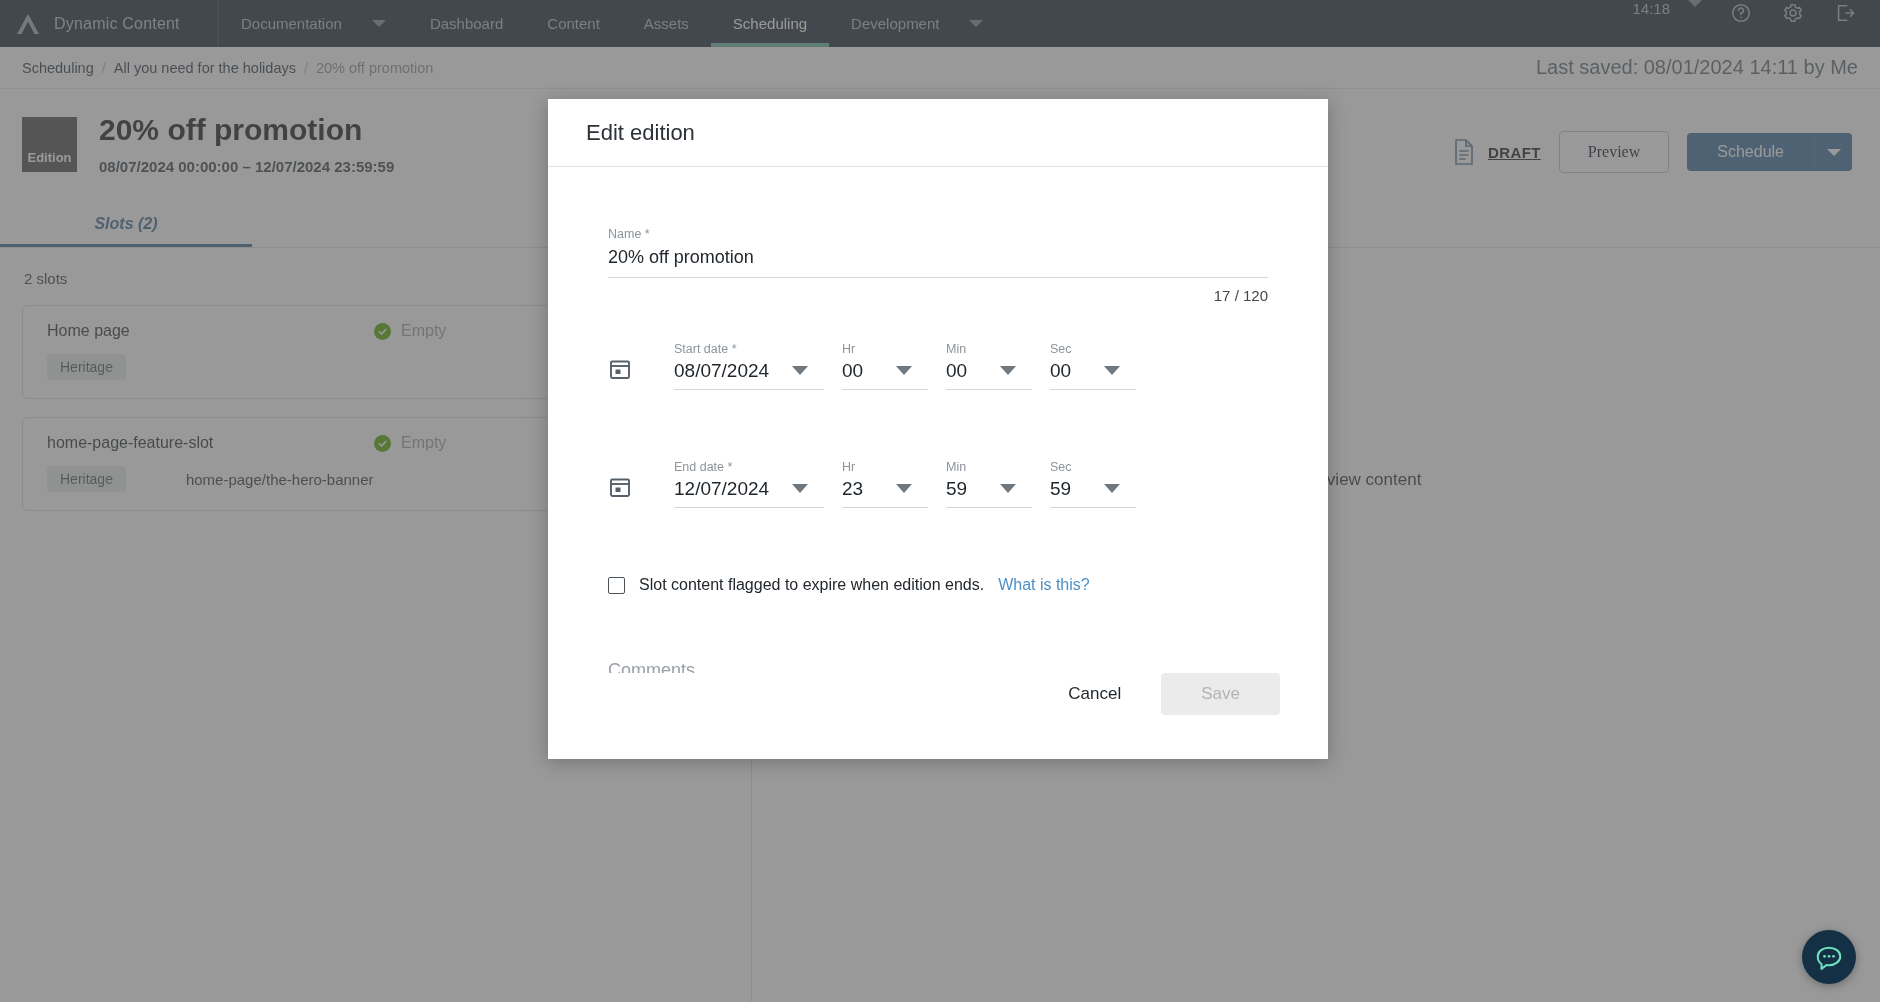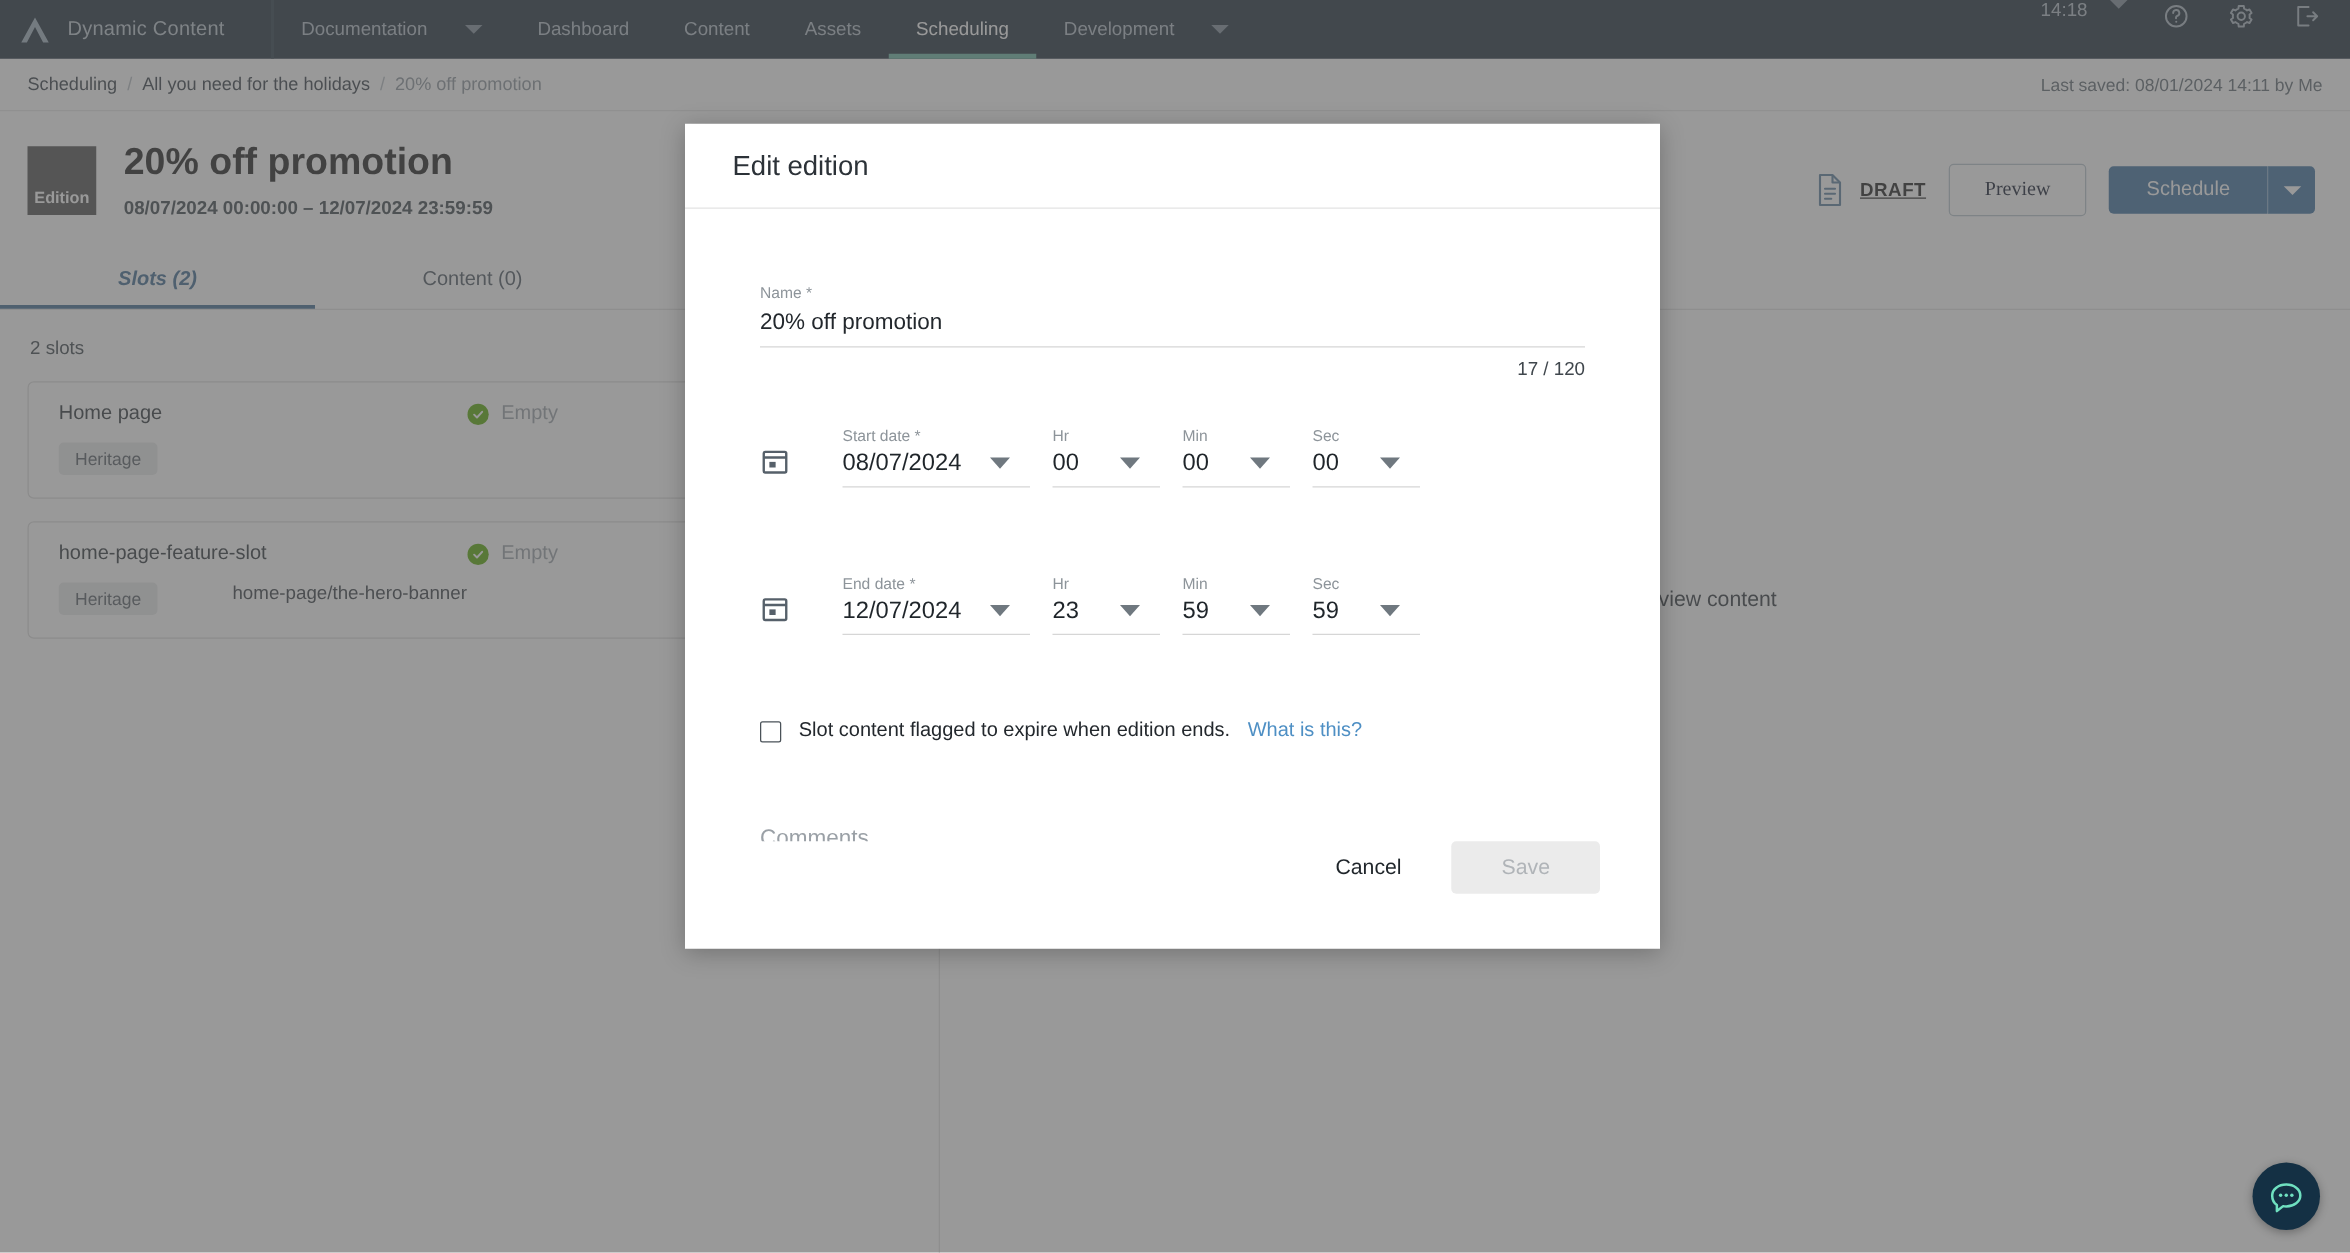--- a/index.html
+++ b/index.html
@@ -70,21 +70,21 @@
   
   .crumbbar {
     height: 42px; background: #ffffff;
     display: flex; align-items: center;
     padding: 0 22px;
     border-bottom: 1px solid #e6e6e6;
   }
   .crumb { font-size: 14.5px; color: #333c44; cursor: pointer; }
   .crumb.last { color: #8b949c; cursor: default; }
   .crumb-sep { color: #b5bcc2; margin: 0 8px; font-size: 14.5px; }
-  .lastsaved { margin-left: auto; font-size: 14px; color: #5f6a72; }
+  .lastsaved { margin-left: auto; font-size: 20px; color: #5f6a72; }
 
   
   .pagehead {
     padding: 24px 22px 0 22px;
     display: flex; align-items: flex-start;
   }
   .edition-badge {
     width: 55px; height: 55px; background: #4d4d4d; color: #ffffff;
     font-size: 13px; font-weight: bold;
     display: flex; align-items: flex-end; justify-content: center;
@@ -151,21 +151,21 @@
   .slot-row1 { display: flex; align-items: center; }
   .slot-name { font-size: 16px; color: #2b3238; }
   .slot-status { margin-left: auto; display: flex; align-items: center; gap: 10px; width: 330px; }
   .check-circle {
     width: 17px; height: 17px; border-radius: 50%;
     background: #56a902; display: flex; align-items: center; justify-content: center;
     flex: none;
   }
   .check-circle svg { width: 11px; height: 11px; color: #fff; }
   .status-label { font-size: 16px; color: #9aa1a8; }
-  .slot-row2 { display: flex; margin-top: 14px; }
+  .slot-row2 { display: flex; align-items: center; margin-top: 14px; }
   .chip {
     background: #e8e9ea; color: #555d64; font-size: 14px;
     padding: 5px 13px; border-radius: 4px;
   }
   .slot-path { font-size: 15px; color: #353c43; margin-left: 60px; }
 
   .right-pane {
     flex: 1; display: flex; align-items: flex-start; justify-content: center;
     padding-top: 222px;
   }
@@ -352,21 +352,20 @@
         <button class="btn-primary">Schedule</button>
         <button class="btn-primary-caret">
           <span class="caret"></span>
         </button>
       </div>
     </div>
   </div>
 
   <div class="tabs">
     <div class="tab active">Slots (2)</div>
-    <div class="tab">Content (0)</div>
   </div>
 
   <div class="content-split">
     <div class="left-pane">
       <div class="slots-count">2 slots</div>
 
       <div class="slot-card">
         <div class="slot-row1">
           <span class="slot-name">Home page</span>
           <span class="slot-status">

